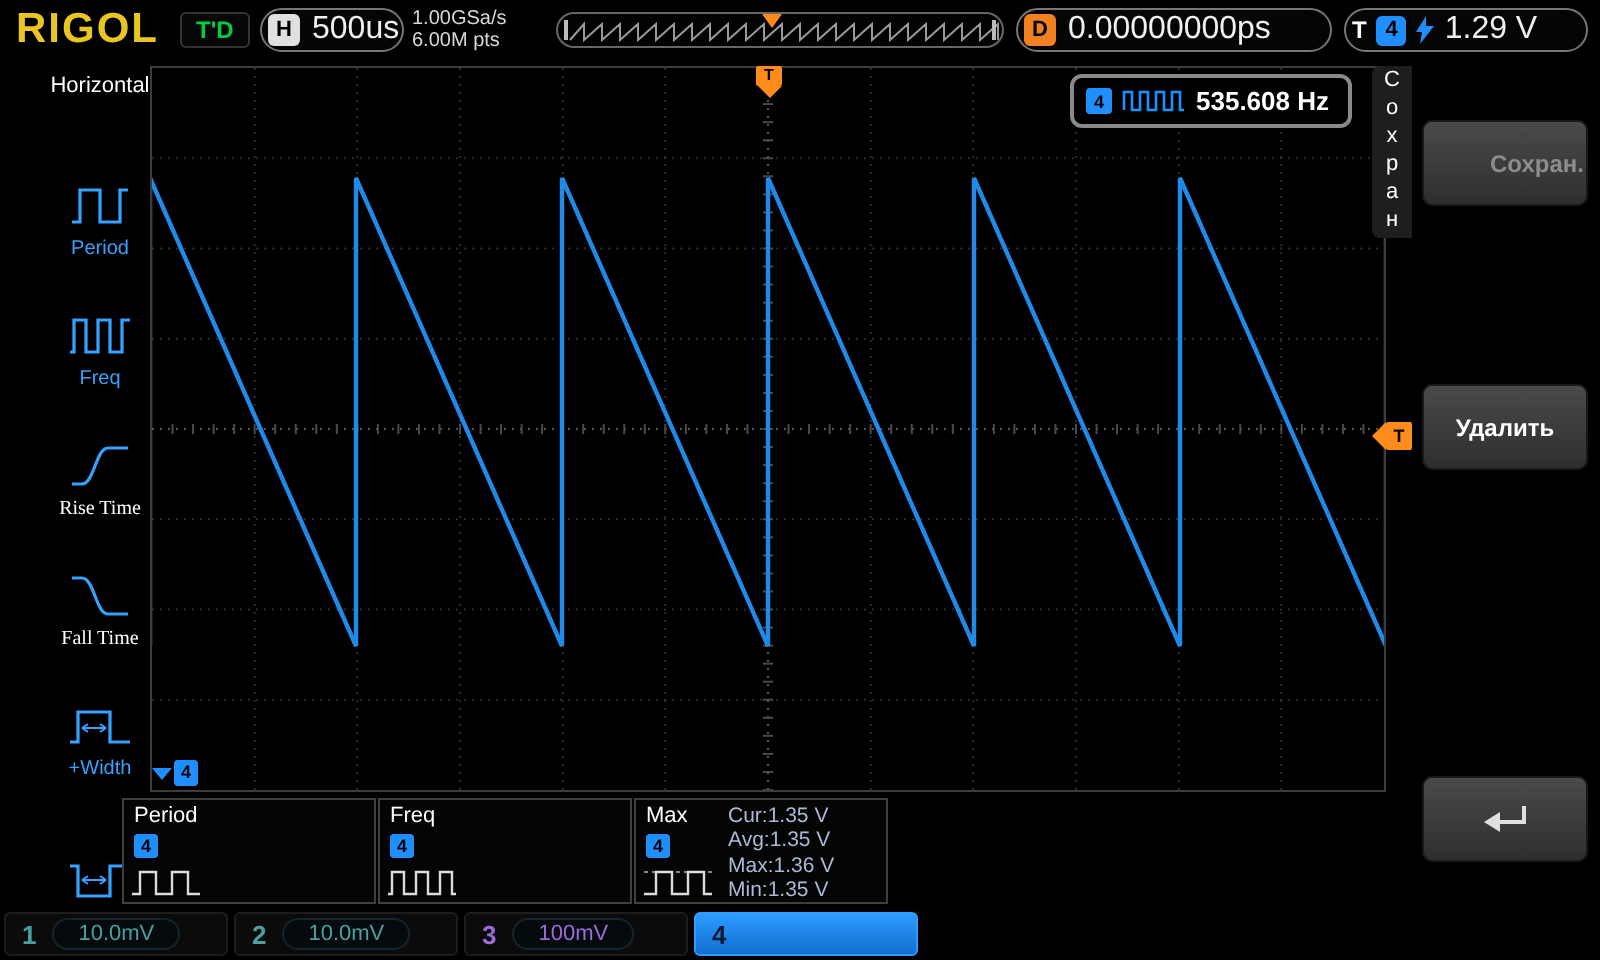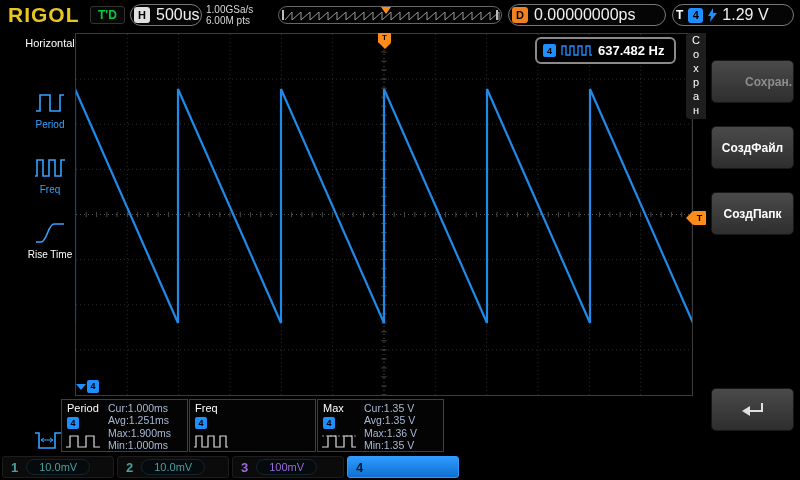--- a/index.html
+++ b/index.html
@@ -35,21 +35,21 @@
   .strip-marker { position:absolute; left:102px; top:0; width:0; height:0;
                   border-left:5px solid transparent; border-right:5px solid transparent;
                   border-top:7px solid #ff8c1a; }
 
   
   .sidebar { position:absolute; left:0; top:30px; width:62px; height:425px;margin-left:19px; }
   .sb-title { color:#ffffff; font-size:11px; text-align:center; padding-top:7px; }
   .sb-item { position:absolute; left:0; width:62px; text-align:center; cursor:pointer; }
   .sb-item svg { display:block; margin:2px auto 0; }
   .sb-label { font-size:10px; color:#35a2ff; margin-top:3px; }
-  .sb-item.active .sb-label { color:#ffffff; }
+  .sb-item.active .sb-label { color:#ffffff;font-family:Liberation Serif, serif; }
 
   
   .graticule { position:absolute; left:75px; top:33px; width:618px; height:363px;
                border:1px solid #3c3c3c; background:#000; }
   .freq-counter { position:absolute; left:535px; top:37px; width:141px; height:27px;
                   border:2px solid #8a8a8a; border-radius:6px; background:#000;
                   display:flex; align-items:center; gap:5px; padding:0 6px; z-index:6; }
   .counter-value { color:#fff; font-size:13px; font-weight:bold; white-space:nowrap; }
   .counter-badge { width:13px; height:13px; font-size:9px; border-radius:2px; }
 
@@ -159,21 +159,34 @@
       <div class="sb-label">Freq</div>
     </div>
 
     <div class="sb-item active" style="top:188px">
       <svg width="34" height="26" viewBox="0 0 34 26">
         <path d="M3,22 L8,22 C14,22 15,4 21,4 L31,4" stroke="#35a2ff" stroke-width="1.6" fill="none"></path>
       </svg>
       <div class="sb-label">Rise Time</div>
     </div>
 
-
+    <div class="sb-item active" style="top:253px">
+      <svg width="34" height="26" viewBox="0 0 34 26">
+        <path d="M3,4 L8,4 C14,4 15,22 21,22 L31,22" stroke="#35a2ff" stroke-width="1.6" fill="none"></path>
+      </svg>
+      <div class="sb-label">Fall Time</div>
+    </div>
+
+    <div class="sb-item" style="top:318px">
+      <svg width="34" height="26" viewBox="0 0 34 26">
+        <path d="M2,21 L6,21 L6,6 L22,6 L22,21 L32,21" stroke="#35a2ff" stroke-width="1.6" fill="none"></path>
+        <path d="M8,14 L20,14 M8,14 L11,12 M8,14 L11,16 M20,14 L17,12 M20,14 L17,16" stroke="#35a2ff" stroke-width="1" fill="none"></path>
+      </svg>
+      <div class="sb-label">+Width</div>
+    </div>
 
     <div class="sb-item" style="top:395px">
       <svg width="34" height="26" viewBox="0 0 34 26">
         <path d="M2,6 L6,6 L6,21 L22,21 L22,6 L32,6" stroke="#35a2ff" stroke-width="1.6" fill="none"></path>
         <path d="M8,13 L20,13 M8,13 L11,11 M8,13 L11,15 M20,13 L17,11 M20,13 L17,15" stroke="#35a2ff" stroke-width="1" fill="none"></path>
       </svg>
       <div class="sb-label">-Width</div>
     </div>
   </div>
 
@@ -314,54 +327,45 @@
   <div class="ch-offset">
     <div class="ch-offset-arrow"></div>
     <div class="ch-offset-box">4</div>
   </div>
 
   <div class="freq-counter">
     <span class="badge blue-badge counter-badge">4</span>
     <svg width="32" height="13" viewBox="0 0 32 13">
       <path d="M1,11 L1,2 L5,2 L5,11 L9,11 L9,2 L13,2 L13,11 L17,11 L17,2 L21,2 L21,11 L25,11 L25,2 L29,2 L29,11 L31,11" stroke="#1f8fff" stroke-width="1.3" fill="none"></path>
     </svg>
-    <span class="counter-value">637.482 Hz</span>
+    <span class="counter-value">535.608 Hz</span>
   </div>
 
   <div class="menu-tab">
     <span>Сохран</span>
   </div>
   <div class="menu-btn disabled" style="top:60px">
     <span>Сохран.</span>
   </div>
-  <div class="menu-btn" style="top:126px">
-    <span>СоздФайл</span>
-  </div>
   <div class="menu-btn" style="top:192px">
-    <span>СоздПапк</span>
+    <span>Удалить</span>
   </div>
   <div class="menu-btn" style="top:388px">
     <svg width="30" height="22" viewBox="0 0 30 22">
       <path d="M24,4 L24,12 L10,12" stroke="#e0e0e0" stroke-width="2" fill="none"></path>
       <polygon points="4,12 12,7 12,17" fill="#e0e0e0"></polygon>
     </svg>
   </div>
 
   <div class="meas-box" style="left:61px">
     <div class="meas-name">Period</div>
     <span class="badge blue-badge meas-badge">4</span>
     <svg class="meas-icon" width="36" height="17" viewBox="0 0 36 17">
       <path d="M1,14 L5,14 L5,3 L13,3 L13,14 L21,14 L21,3 L29,3 L29,14 L35,14" stroke="#dcdcdc" stroke-width="1.2" fill="none"></path>
     </svg>
-    <div class="meas-vals">
-      <div>Cur:1.000ms</div>
-      <div>Avg:1.251ms</div>
-      <div>Max:1.900ms</div>
-      <div>Min:1.000ms</div>
-    </div>
   </div>
 
   <div class="meas-box" style="left:189px">
     <div class="meas-name">Freq</div>
     <span class="badge blue-badge meas-badge">4</span>
     <svg class="meas-icon" width="36" height="17" viewBox="0 0 36 17">
       <path d="M1,14 L3,14 L3,3 L9,3 L9,14 L15,14 L15,3 L21,3 L21,14 L27,14 L27,3 L33,3 L33,14 L35,14" stroke="#dcdcdc" stroke-width="1.2" fill="none"></path>
     </svg>
   </div>
 

